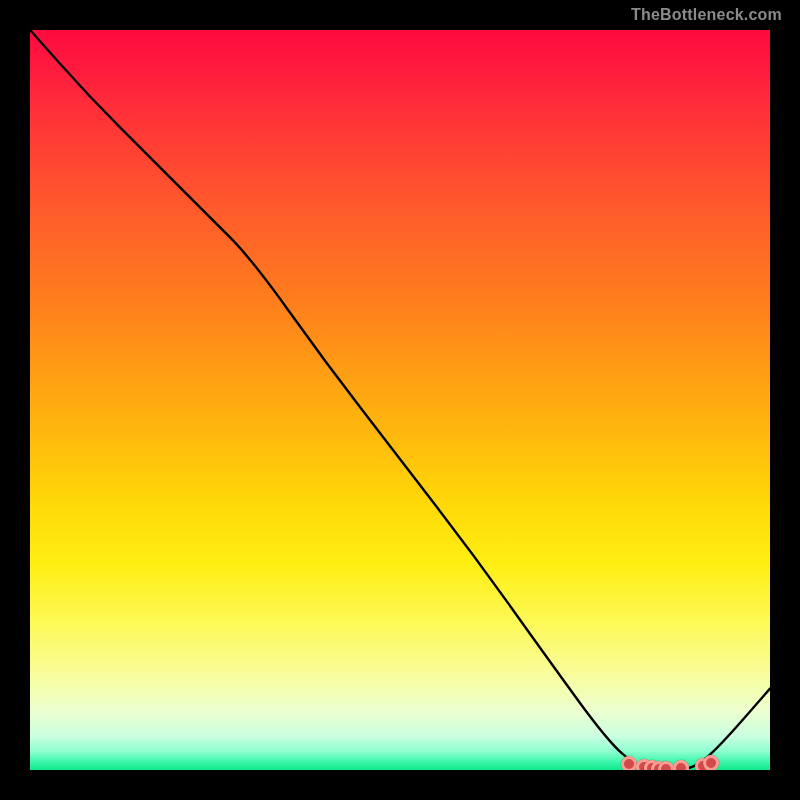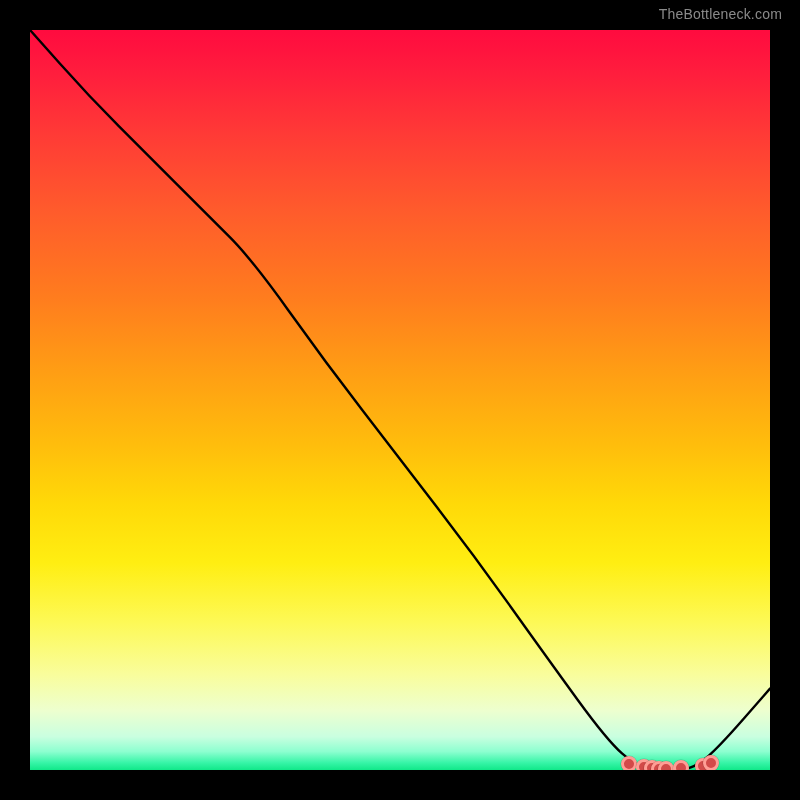--- a/index.html
+++ b/index.html
@@ -14,22 +14,22 @@
     position: relative;
     width: 800px;
     height: 800px;
     background: #000;
   }
   .attribution {
     position: absolute;
     top: 6px;
     right: 18px;
     color: #8a8a8a;
-    font-size: 14px;
-    font-weight: 400;
+    font-size: 16px;
+    font-weight: 700;
     letter-spacing: 0.2px;
   }
   .plot-area {
     position: absolute;
     left: 30px;
     top: 30px;
     width: 740px;
     height: 740px;
     overflow: hidden;
   }

